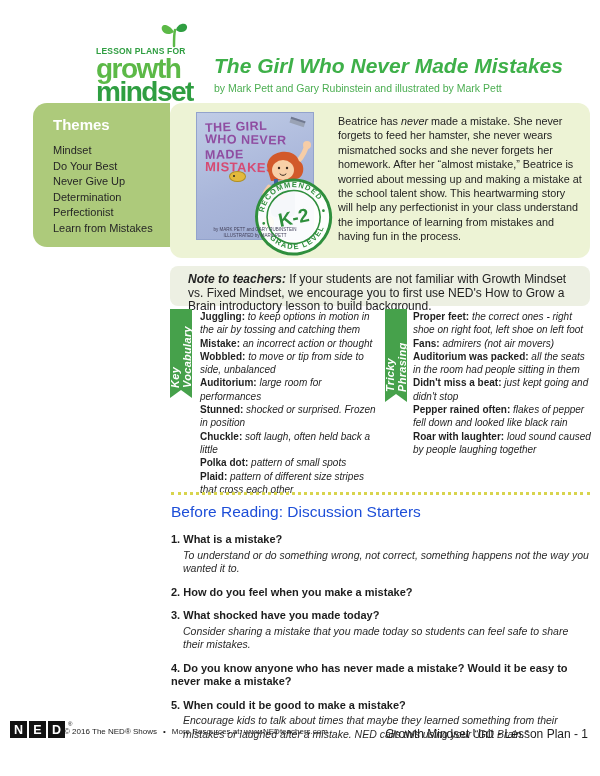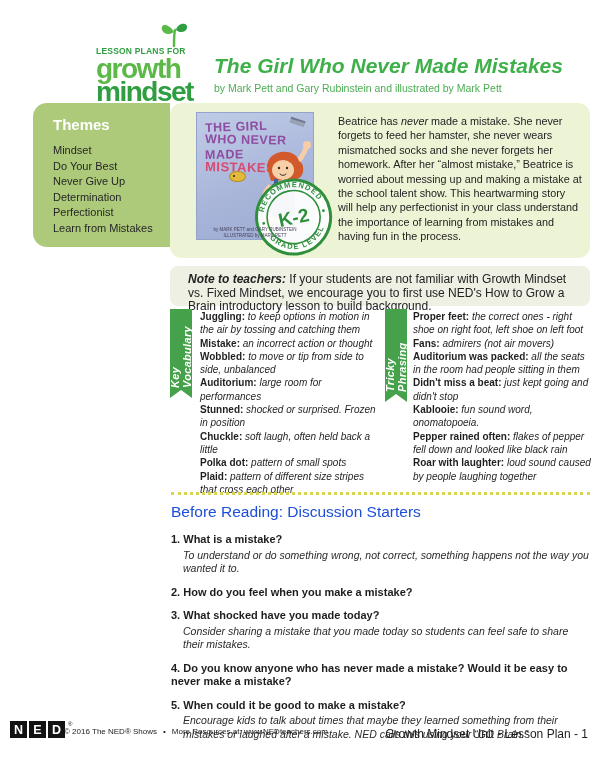--- a/index.html
+++ b/index.html
@@ -213,21 +213,20 @@
   </div>
 
   <div class="ribbon ribbon-tricky">
     <div class="ribbon-label">Tricky Phrasing</div>
   </div>
   <div class="vocab-col col-tricky">
     <p class="vocab-entry"><span class="term">Proper feet:</span><span class="def"> the correct ones -  right shoe on right foot, left shoe on left foot</span></p>
     <p class="vocab-entry"><span class="term">Fans:</span><span class="def"> admirers (not air movers)</span></p>
     <p class="vocab-entry"><span class="term">Auditorium was packed:</span><span class="def"> all the seats in the room had people sitting in them</span></p>
     <p class="vocab-entry"><span class="term">Didn't miss a beat:</span><span class="def"> just kept going and didn't stop</span></p>
-    <p class="vocab-entry"><span class="term">Kablooie:</span><span class="def"> fun sound word, onomatopoeia.</span></p>
     <p class="vocab-entry"><span class="term">Pepper rained often:</span><span class="def"> flakes of pepper fell down and looked like black rain</span></p>
     <p class="vocab-entry"><span class="term">Roar with laughter:</span><span class="def"> loud sound caused by people laughing together</span></p>
   </div>
 
   <div class="separator"></div>
 
   <div class="before">
     <h2 class="before-heading">Before Reading: Discussion Starters</h2>
 
     <div class="q-item">

